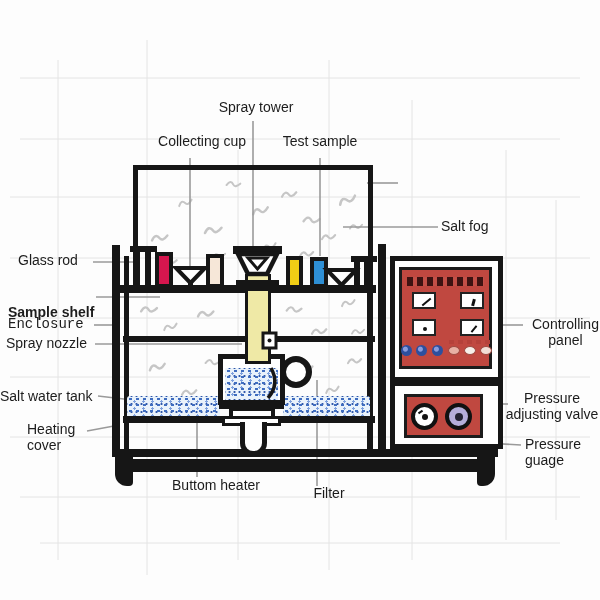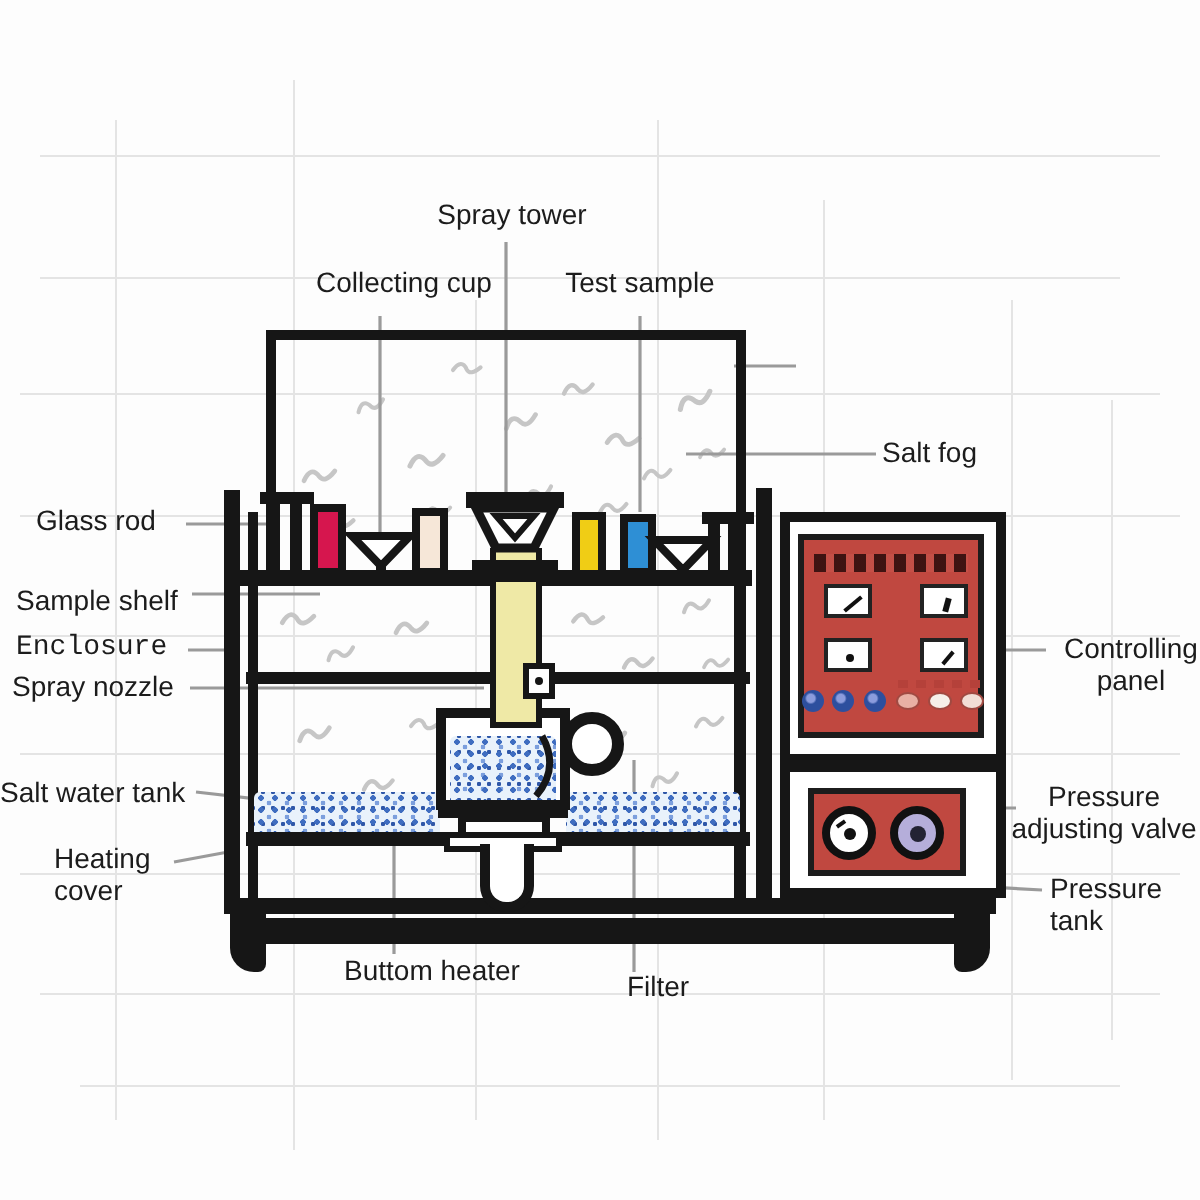--- a/index.html
+++ b/index.html
@@ -201,36 +201,36 @@
       <circle cx="269.5" cy="340.5" r="2" style="fill:var(--line);"></circle>
     </g>
     <path d="M271 368 q9 16 -3 30" style="fill:none;stroke:var(--line);stroke-width:3.5;"></path>
   </svg>
 
   <div class="lbl c" style="left:143px;top:133px;width:118px;">Collecting cup</div>
   <div class="lbl c" style="left:198px;top:99px;width:116px;">Spray tower</div>
   <div class="lbl c" style="left:268px;top:133px;width:104px;">Test sample</div>
   <div class="lbl" style="left:441px;top:218px;">Salt fog</div>
   <div class="lbl r" style="left:18px;top:252px;width:74px;">Glass rod</div>
-  <div class="lbl r" style="left:8px;top:292px;width:86px;">Sample shelf</div>
+  <div class="lbl r" style="left:8px;top:304px;width:86px;font-weight:bold;">Sample shelf</div>
   <div class="lbl r" style="left:8px;top:316px;width:84px;font-family:Liberation Mono, monospace;">Enclosure</div>
   <div class="lbl r" style="left:6px;top:335px;width:87px;">Spray nozzle</div>
   <div class="lbl r" style="left:0px;top:388px;width:96px;">Salt water tank</div>
   <div class="lbl" style="left:27px;top:421px;">
     <span style="display:block;">Heating</span>
     <span style="display:block;">cover</span>
   </div>
   <div class="lbl c" style="left:166px;top:477px;width:100px;">Buttom heater</div>
   <div class="lbl c" style="left:303px;top:485px;width:52px;">Filter</div>
   <div class="lbl" style="left:532px;top:316px;text-align:center;">
     <span style="display:block;">Controlling</span>
     <span style="display:block;">panel</span>
   </div>
   <div class="lbl c" style="left:504px;top:390px;width:96px;">
     <span style="display:block;">Pressure</span>
     <span style="display:block;">adjusting valve</span>
   </div>
   <div class="lbl" style="left:525px;top:436px;">
     <span style="display:block;">Pressure</span>
-    <span style="display:block;">tank</span>
+    <span style="display:block;">guage</span>
   </div>
 
 </div>
 
 </body></html>

